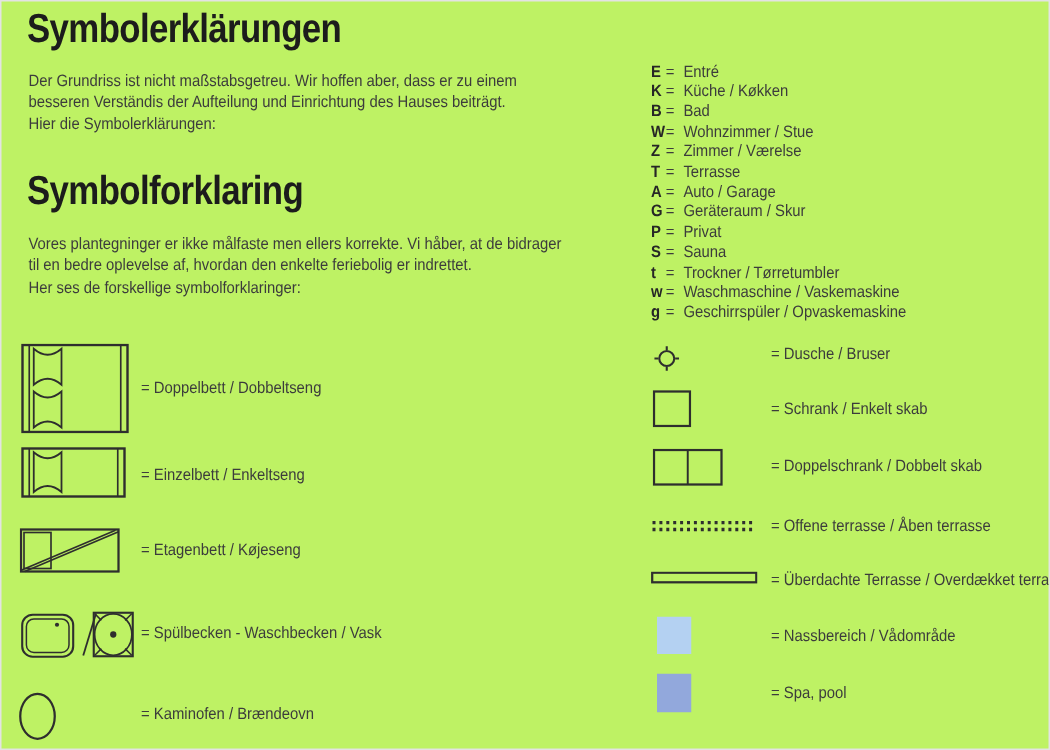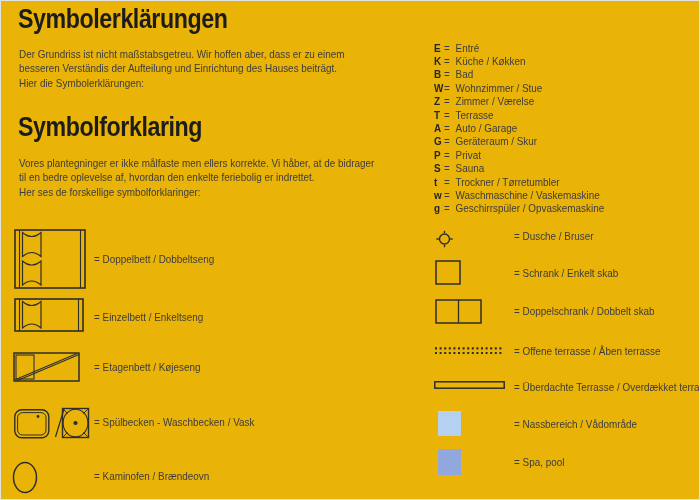--- a/index.html
+++ b/index.html
@@ -1,18 +1,18 @@
 <!DOCTYPE html>
 <html><head>
 <meta charset="utf-8">
 <style>
   * { margin:0; padding:0; box-sizing:border-box; }
   html,body { background:#ffffff; }
   .page {
-    position:relative; width:700px; height:500px; background:#eab308;
+    position:relative; width:700px; height:500px; background:#bef264;
     font-family:"Liberation Sans", sans-serif; color:#3c3c3c; overflow:hidden;
     border:1px solid #e3e3e3;
   }
   .h1 {
     position:absolute; font-size:27px; line-height:30px; font-weight:700; color:#1c1c1c;
     letter-spacing:-0.5px; white-space:nowrap; transform:scaleX(0.86); transform-origin:0 0;
   }
   .para {
     position:absolute; font-size:11px; line-height:14.4px; color:#3c3c3c;
     white-space:nowrap; transform:scaleX(0.9); transform-origin:0 0;

